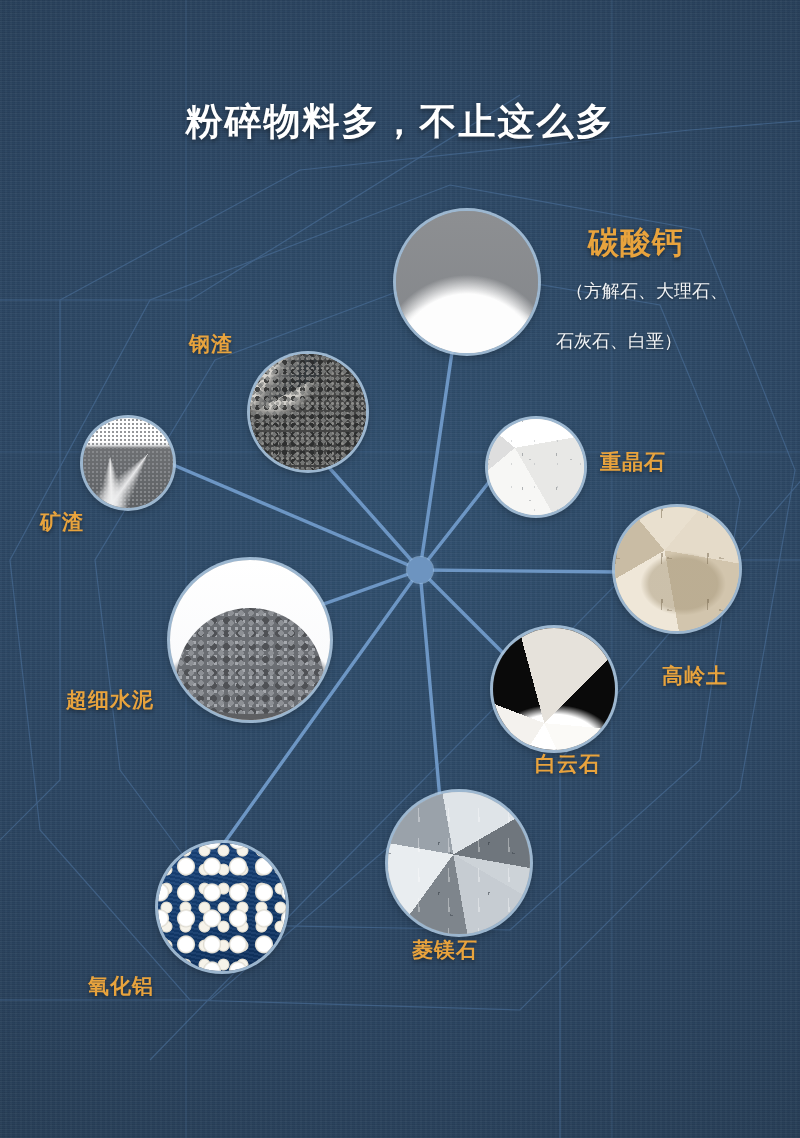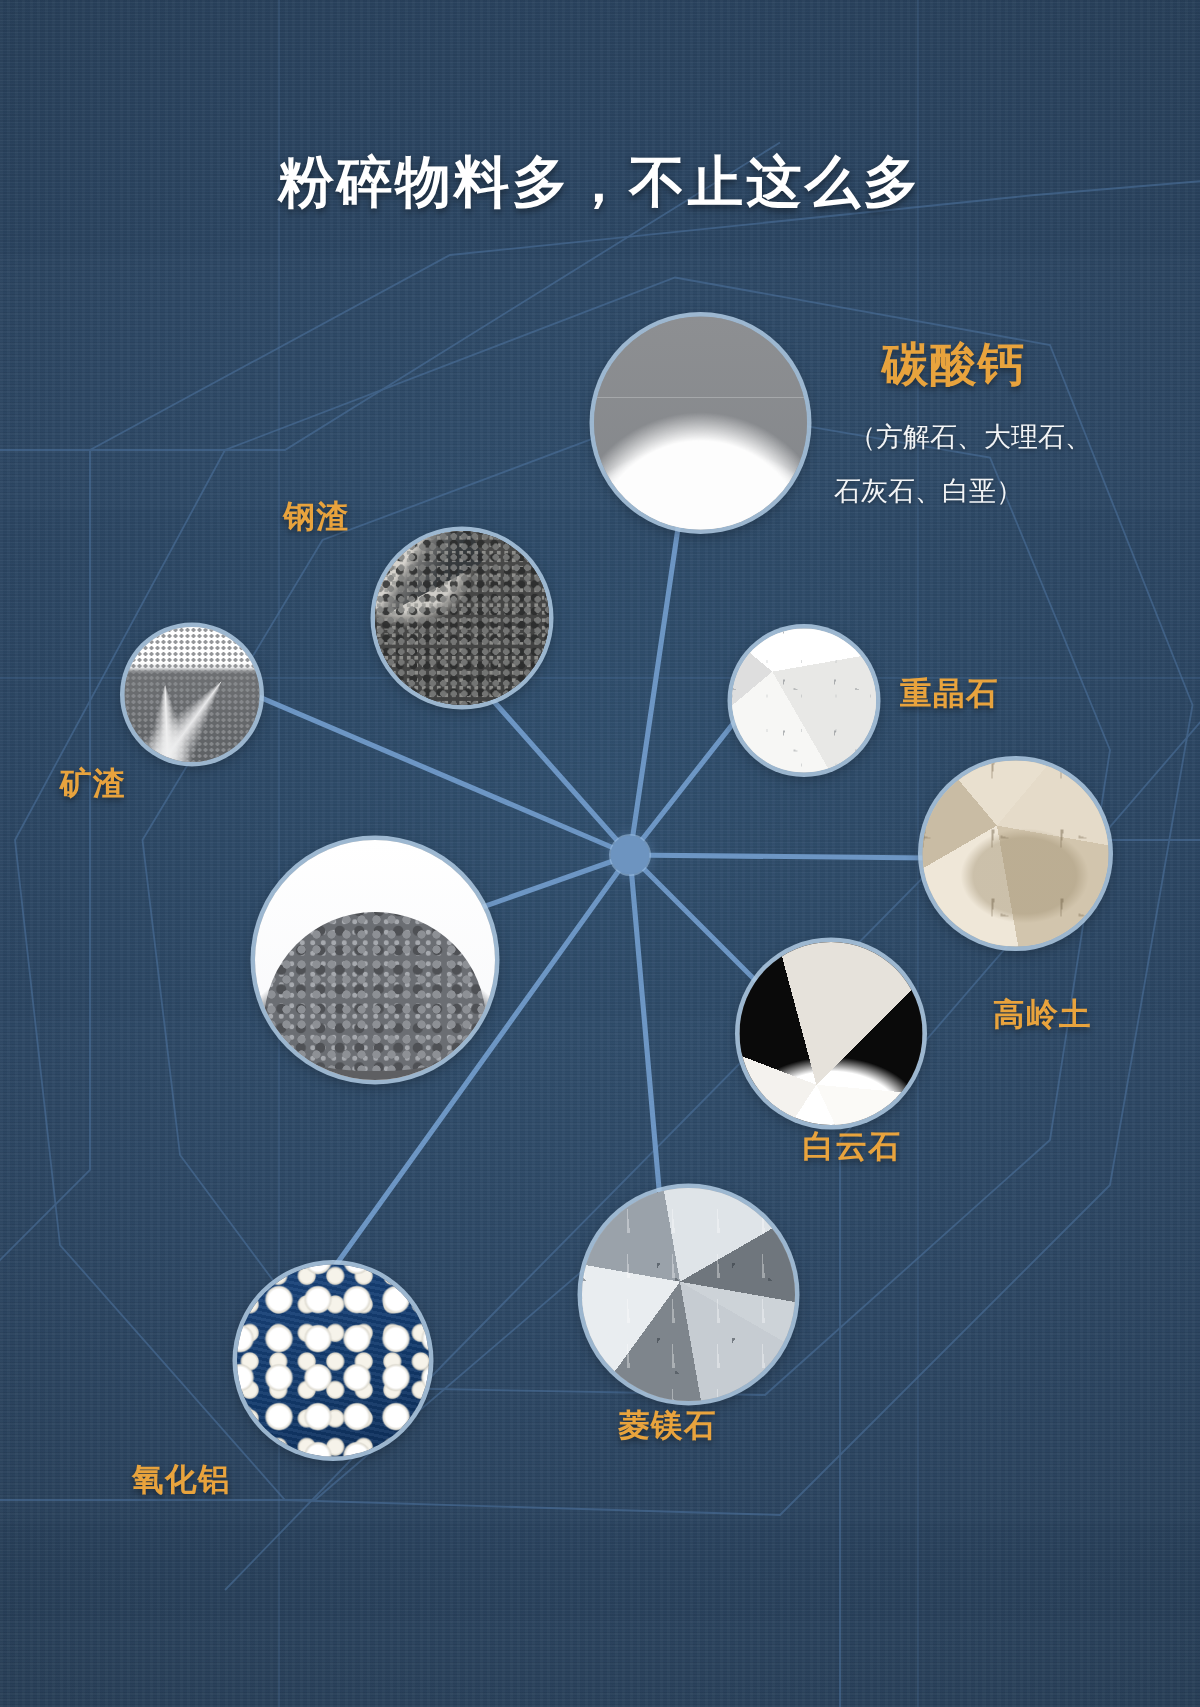--- a/index.html
+++ b/index.html
@@ -267,41 +267,42 @@
 
   <h1 id="title">粉碎物料多，不止这么多</h1>
 
   <div class="node" style="left:396px;top:211px;width:142px;height:142px;">
     <div class="inner">
         <div class="pic-white-powder"></div>
       </div>
   </div>
   <div class="label" style="left:556px;top:222px;font-size:31px;margin-left:32px;">碳酸钙</div>
   <div class="sublabel" style="left:566px;top:274px;">（方解石、大理石、</div>
-  <div class="sublabel" style="left:556px;top:310px;">石灰石、白垩）</div>
+  <div class="sublabel" style="left:556px;top:324px;">石灰石、白垩）</div>
 
   <div class="node" style="left:250px;top:354px;width:116px;height:116px;">
     <div class="inner">
         <div class="pic-steel-slag"></div>
       </div>
   </div>
   <div class="label" style="left:189px;top:330px;">钢渣</div>
 
   <div class="node" style="left:83px;top:418px;width:90px;height:90px;">
     <div class="inner">
         <div class="pic-slag"></div>
       </div>
   </div>
   <div class="label" style="left:40px;top:508px;">矿渣</div>
 
   <div class="node" style="left:170px;top:560px;width:160px;height:160px;">
     <div class="inner">
         <div class="pic-cement"></div>
       </div>
   </div>
+  <div class="label" style="left:66px;top:686px;">超细水泥</div>
 
   <div class="node" style="left:158px;top:843px;width:128px;height:128px;">
     <div class="inner">
         <div class="pic-alumina"></div>
       </div>
   </div>
   <div class="label" style="left:88px;top:972px;">氧化铝</div>
 
   <div class="node" style="left:388px;top:792px;width:142px;height:142px;">
     <div class="inner">

